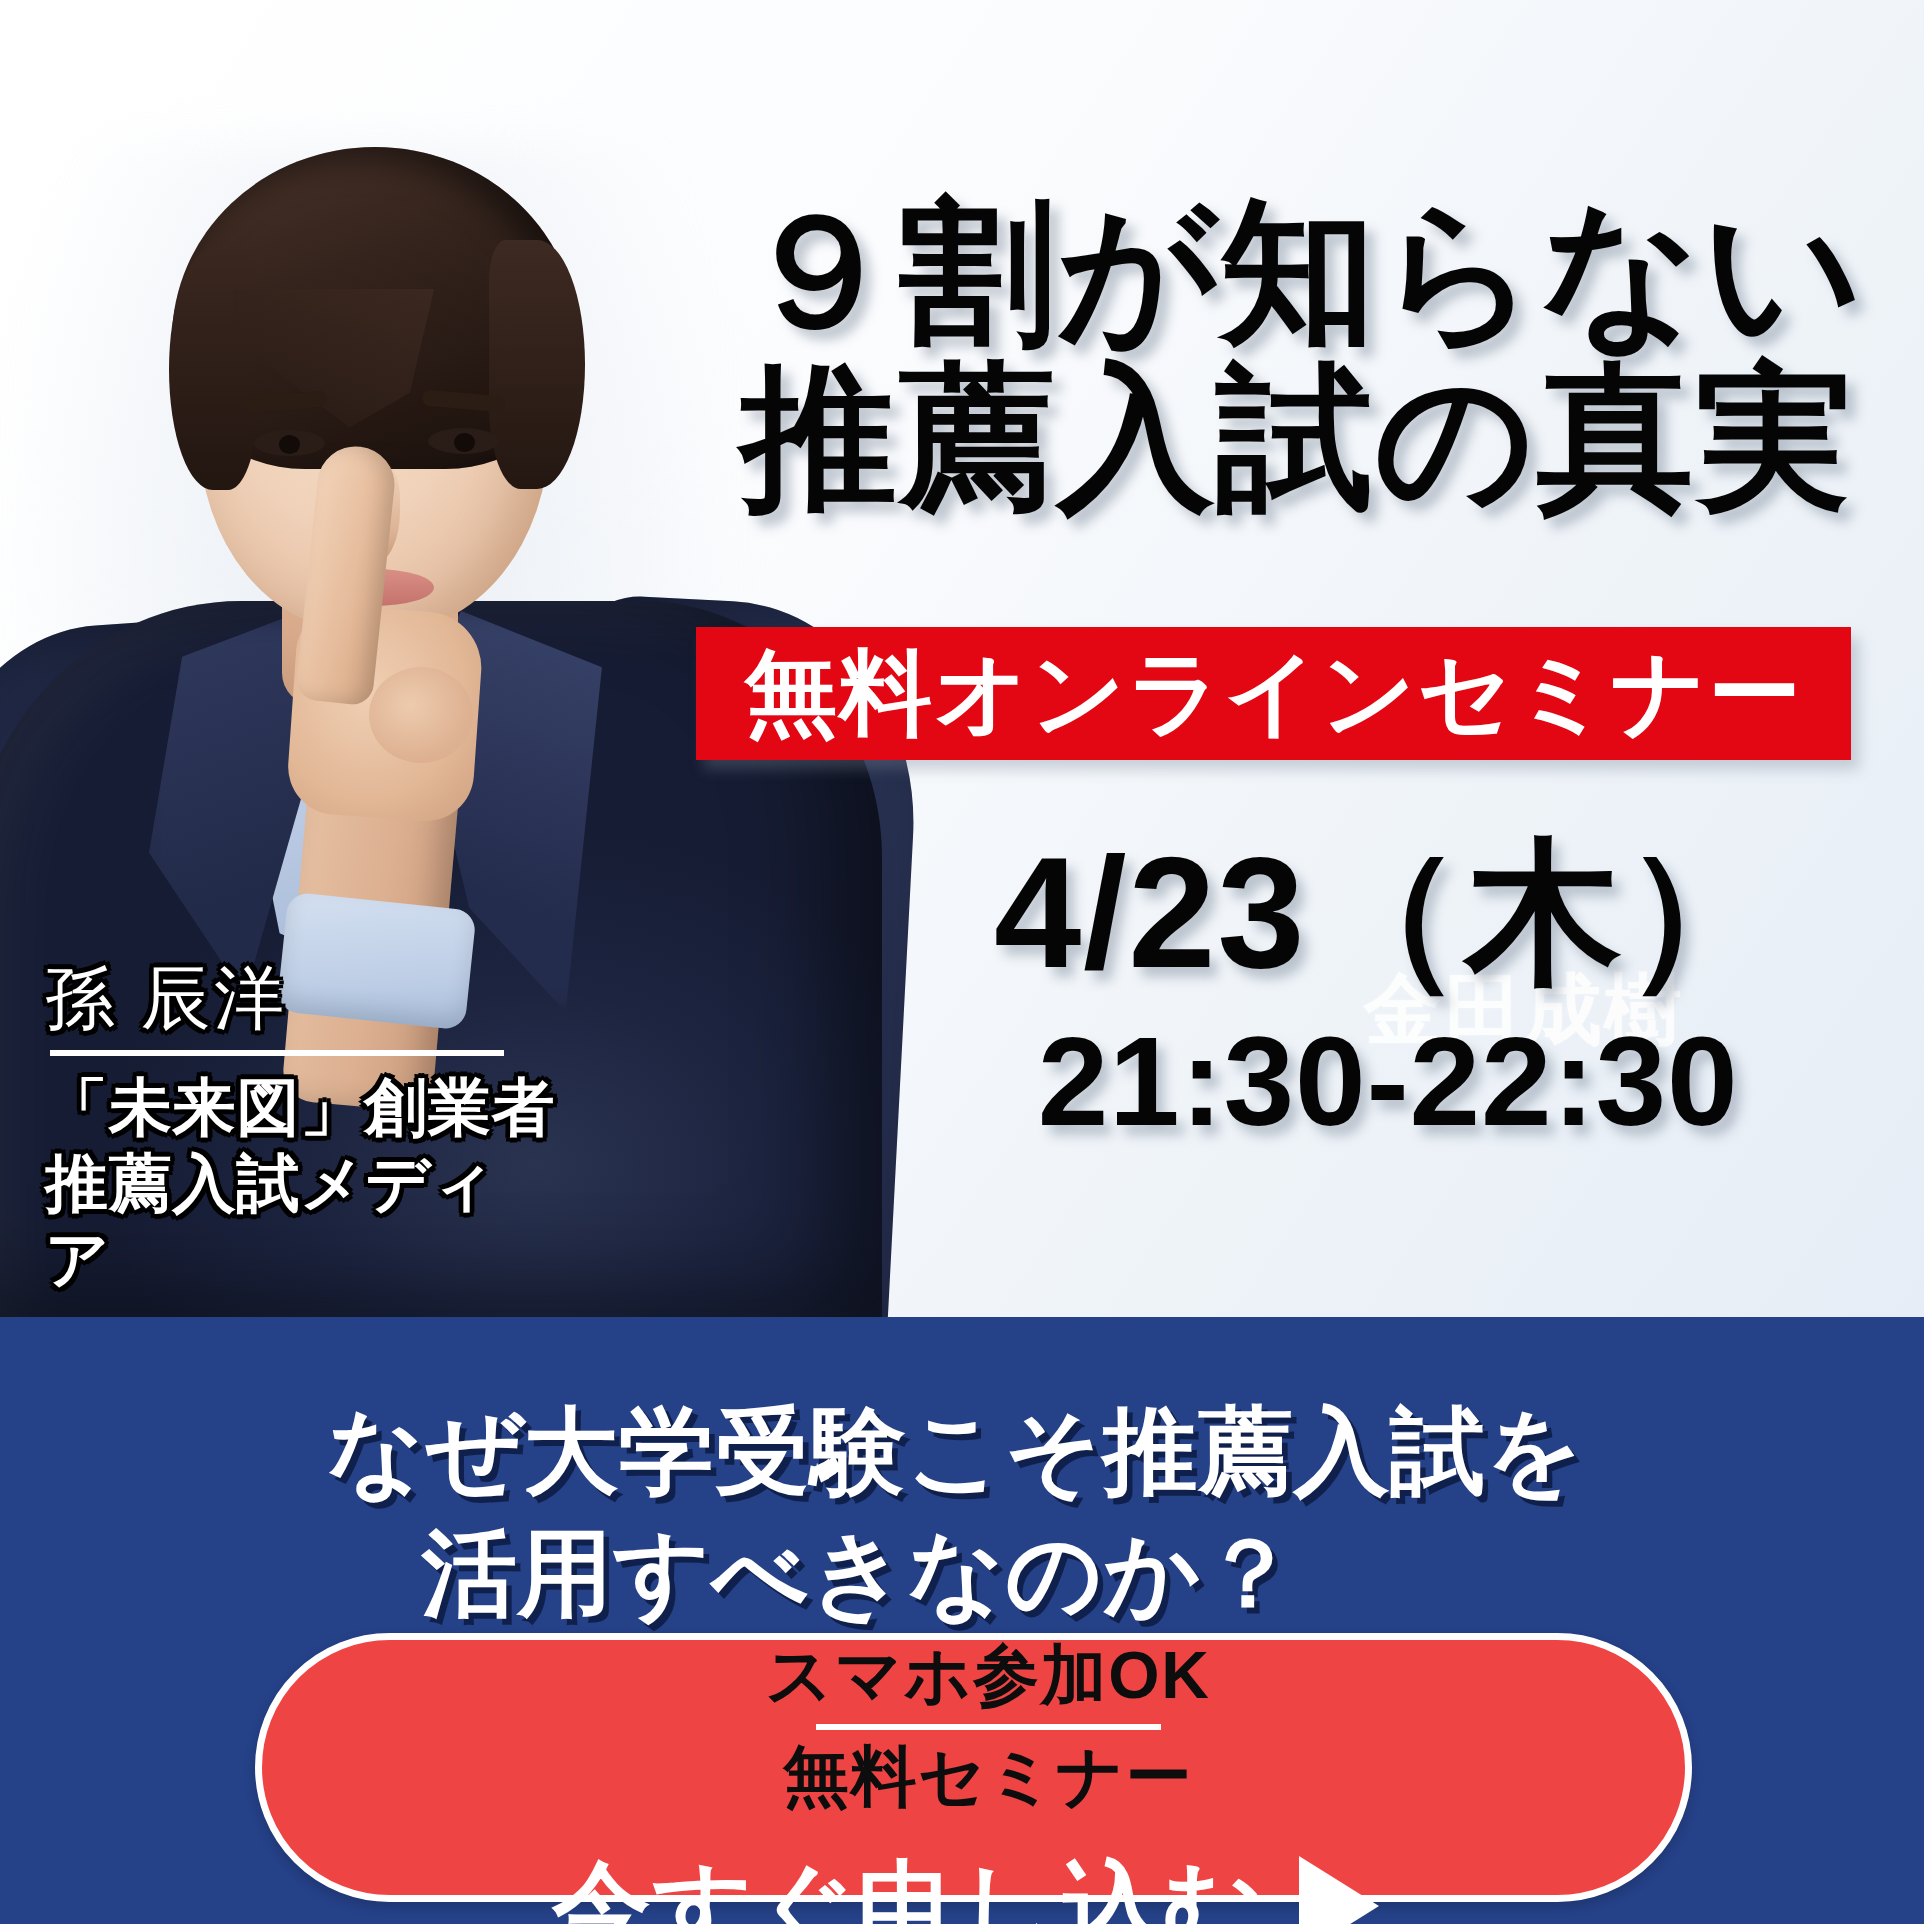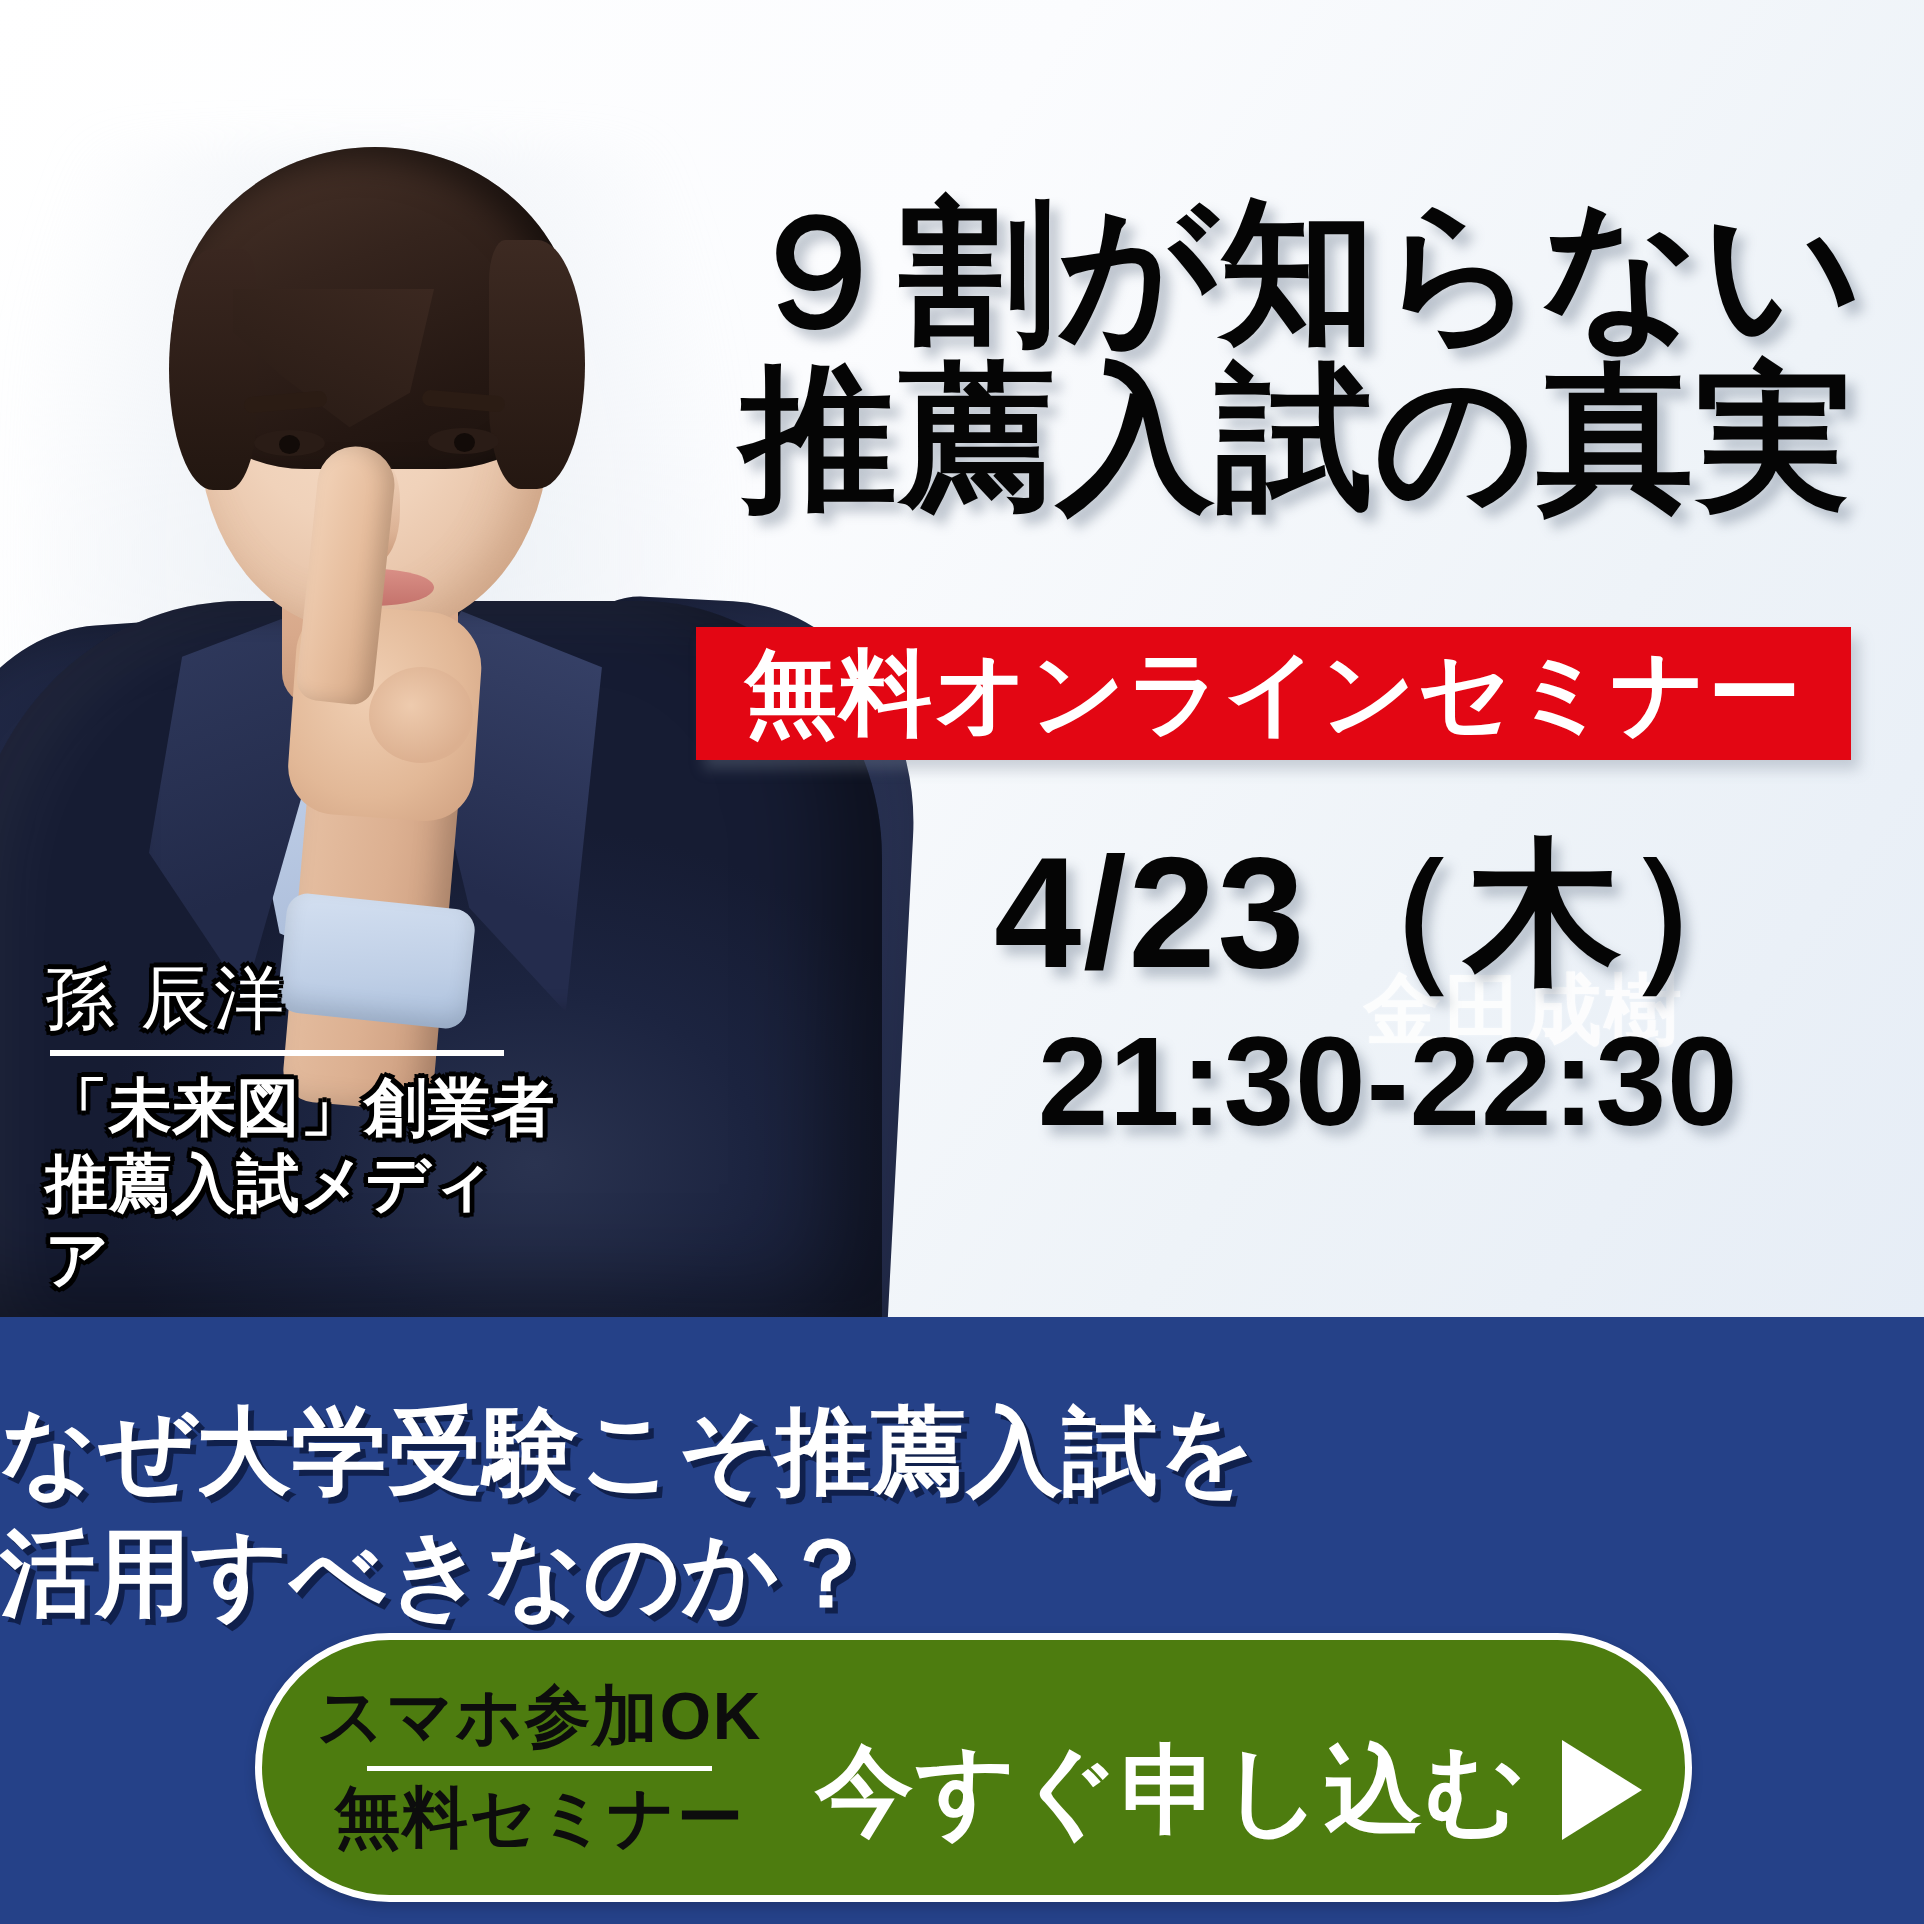--- a/index.html
+++ b/index.html
@@ -233,35 +233,37 @@
                  0 -4.8px 0 #000,0 4.8px 0 #000,-4.8px 0 0 #000,4.8px 0 0 #000;
   }
 
   
   .blue-panel{
     position:absolute;left:0;top:1317px;width:1925px;height:608px;
     background:#254188;z-index:8;
   }
   .blue-head{
     position:absolute;left:0;top:74px;width:1911px;
+    text-align:center;
   }
   .blue-head .bh-line{
     font-size:95px;font-weight:900;color:#ffffff;line-height:1.28;
     letter-spacing:0.8px;
     text-shadow:5.6px 5.6px 0 rgba(13,27,66,.85);
   }
   .blue-head .bh-line.l2{ padding-right:192px; }
 
   
   .cta{
     position:absolute;left:255px;top:1633px;width:1437px;height:269px;
-    background:#4d7c0f;border:7.2px solid #ffffff;border-radius:136px;
+    background:#ef4444;border:7.2px solid #ffffff;border-radius:136px;
     z-index:9;display:flex;align-items:center;
     box-sizing:border-box;
     box-shadow:0 4.8px 11.2px rgba(0,0,0,.18);
+    flex-direction:column;
   }
   .cta-left{
     width:497px;display:flex;flex-direction:column;align-items:center;
     justify-content:center;padding-left:29px;
   }
   .cta-sub1,.cta-sub2{
     font-size:66px;font-weight:900;color:#0d0d0d;letter-spacing:1.6px;
     white-space:nowrap;line-height:1.08;
   }
   .cta-divider{

